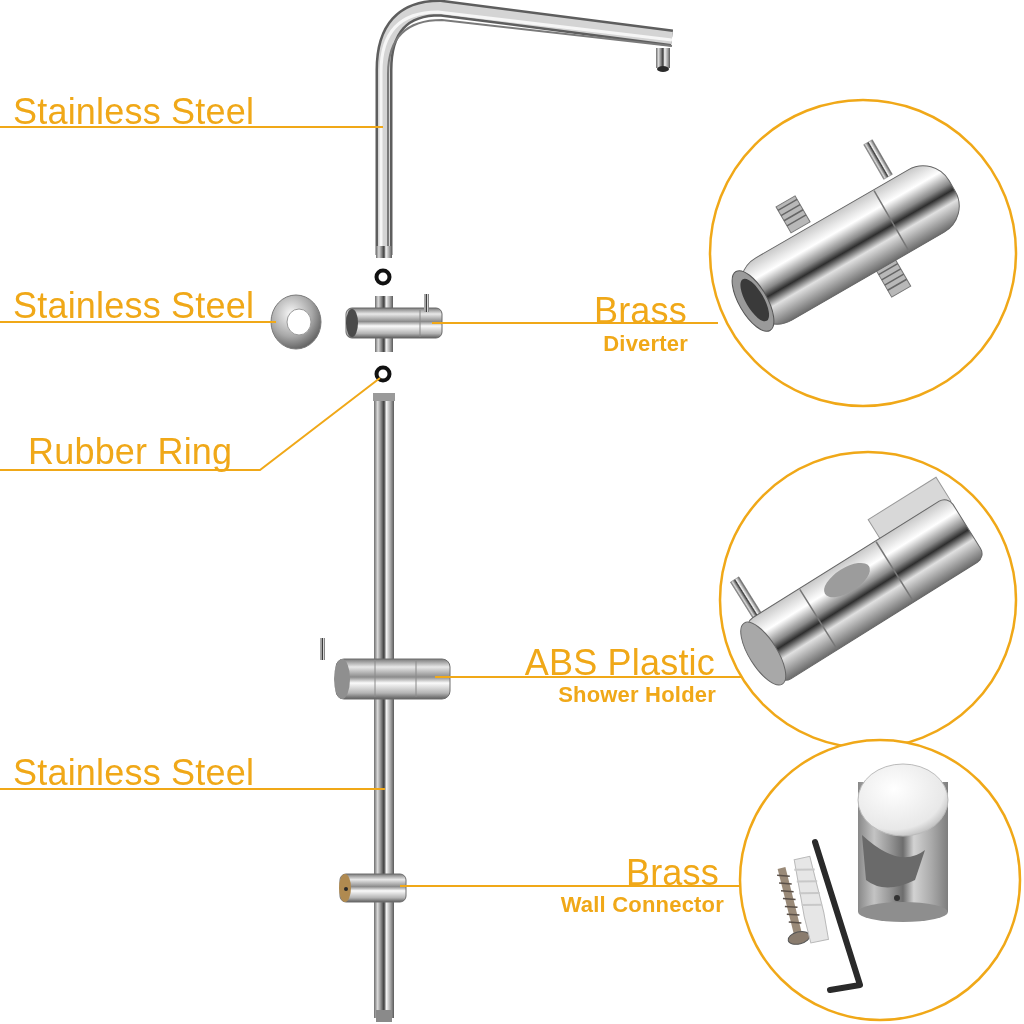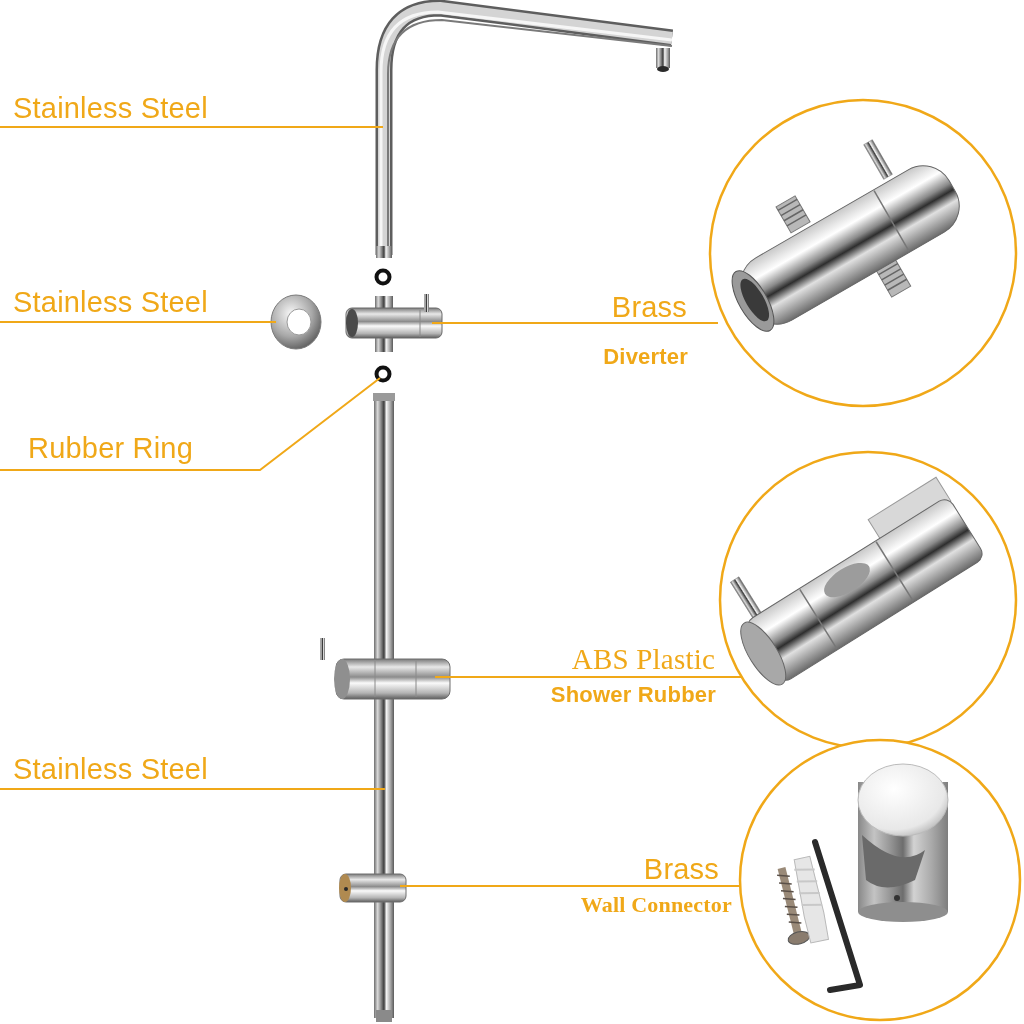--- a/index.html
+++ b/index.html
@@ -1,18 +1,18 @@
 <!DOCTYPE html>
 <html><head>
 <meta charset="utf-8">
 <style>
   html, body { margin: 0; padding: 0; background: #ffffff; }
   body { width: 1024px; height: 1024px; position: relative; overflow: hidden;
          font-family: "Liberation Sans", "DejaVu Sans", sans-serif; }
-  .label { position: absolute; color: #f0a818; font-size: 29px; font-weight: normal; letter-spacing: 0.2px; white-space: nowrap; line-height: 1; }
+  .label { position: absolute; color: #f0a818; font-size: 36px; font-weight: normal; letter-spacing: 0.2px; white-space: nowrap; line-height: 1; }
   .label.bold { font-weight: bold; font-size: 22px; }
   .label.right { text-align: center; }
   svg.canvas { position: absolute; left: 0; top: 0; }
 </style>
 </head>
 <body>
 
 <svg class="canvas" width="1024" height="1024" viewBox="0 0 1024 1024">
   <defs>
     <linearGradient id="chromeV" x1="0" x2="1" y1="0" y2="0">
@@ -159,19 +159,19 @@
     <polyline points="815,842 860,985 830,990" fill="none" stroke="#2a2a2a" stroke-width="6" stroke-linejoin="round" stroke-linecap="round"></polyline>
   </g>
 </svg>
 
 <div class="label" style="left:13px; top:94px;">Stainless Steel</div>
 <div class="label" style="left:13px; top:288px;">Stainless Steel</div>
 <div class="label" style="left:28px; top:434px;">Rubber Ring</div>
 <div class="label" style="left:13px; top:755px;">Stainless Steel</div>
 
 <div class="label right" style="right:337px; top:293px;">Brass</div>
-<div class="label bold right" style="right:336px; top:333px;margin-top:13px;">Diverter</div>
+<div class="label bold right" style="right:336px; top:333px;">Diverter</div>
 
-<div class="label right" style="right:309px; top:645px;font-family:Liberation Serif, serif;">ABS Plastic</div>
-<div class="label bold right" style="right:308px; top:684px;">Shower Rubber</div>
+<div class="label right" style="right:309px; top:645px;">ABS Plastic</div>
+<div class="label bold right" style="right:308px; top:684px;">Shower Holder</div>
 
 <div class="label right" style="right:305px; top:855px;">Brass</div>
-<div class="label bold right" style="right:292px; top:894px;font-family:Liberation Serif, serif;">Wall Connector</div>
+<div class="label bold right" style="right:300px; top:894px;">Wall Connector</div>
 
 </body></html>

